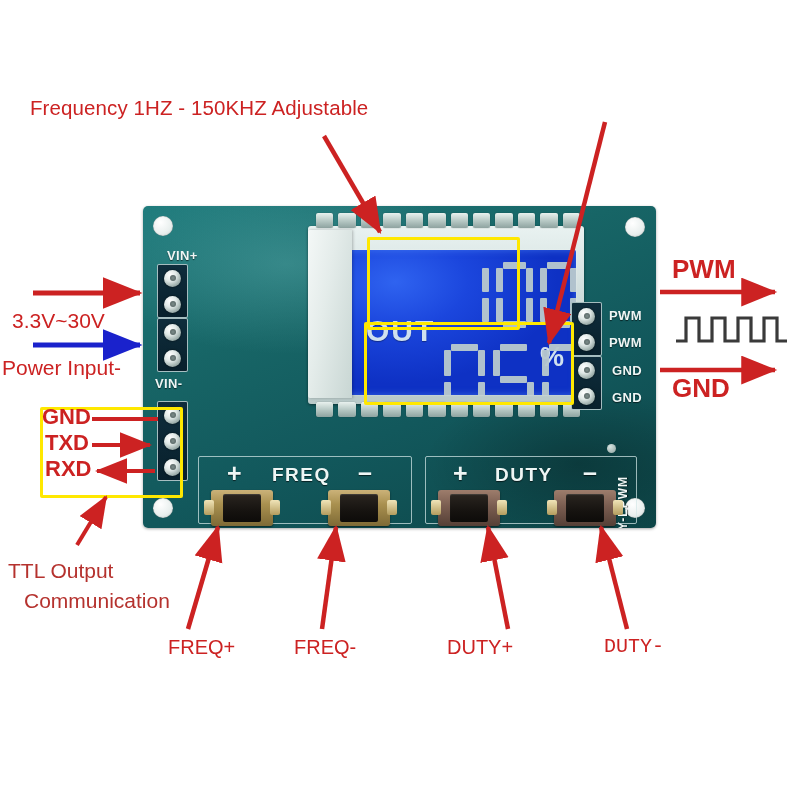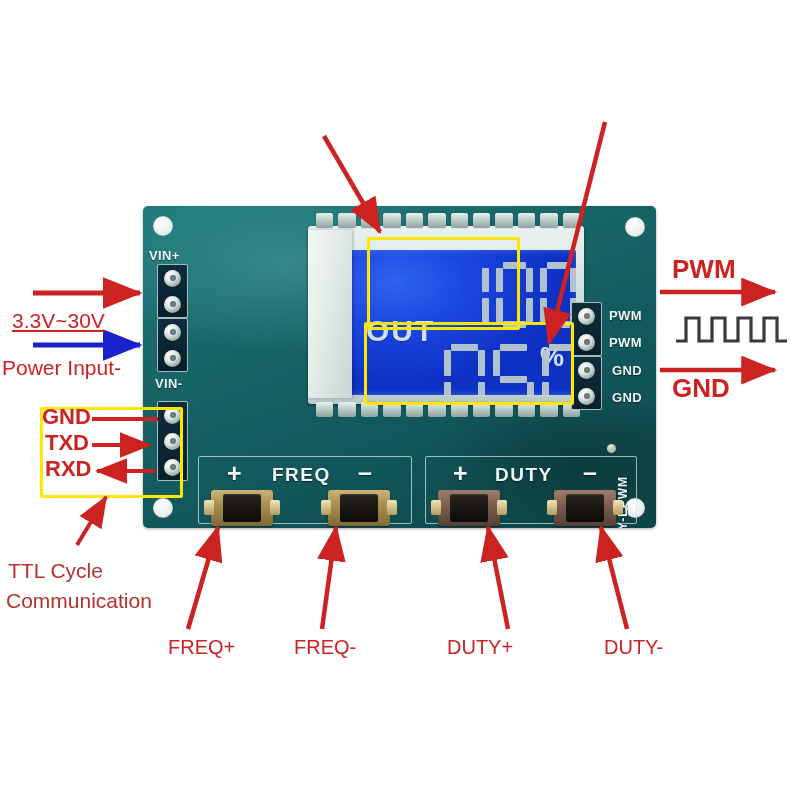--- a/index.html
+++ b/index.html
@@ -251,21 +251,21 @@
               <i class="seg sE"></i>
               <i class="seg sF"></i>
               <i class="seg sG off"></i>
           </div>
         </div>
       </div>
 
       <div id="lcd-flap"></div>
     </div>
 
-    <span class="hdr-label" style="left:6px;top:42px;">VIN+</span>
+    <span class="hdr-label" style="left:24px;top:42px;">VIN+</span>
     <div class="hdr" style="left:14px;top:58px;width:29px;height:52px;">
       <span class="pad">
           <i></i>
         </span>
       <span class="pad">
           <i></i>
         </span>
     </div>
     <div class="hdr" style="left:14px;top:112px;width:29px;height:52px;">
       <span class="pad">
@@ -379,32 +379,33 @@
 
     <polyline fill="none" stroke="#3a3a3a" stroke-width="3.2" points="676,341 686,341 686,318 699,318 699,341 712,341 712,318 725,318 725,341 738,341
               738,318 751,318 751,341 764,341 764,318 777,318 777,341 787,341"></polyline>
 
     <line x1="188" y1="629" x2="218" y2="527" stroke="#cc2222" stroke-width="4.5" marker-end="url(#arR)"></line>
     <line x1="322" y1="629" x2="336" y2="527" stroke="#cc2222" stroke-width="4.5" marker-end="url(#arR)"></line>
     <line x1="508" y1="629" x2="488" y2="527" stroke="#cc2222" stroke-width="4.5" marker-end="url(#arR)"></line>
     <line x1="627" y1="629" x2="601" y2="527" stroke="#cc2222" stroke-width="4.5" marker-end="url(#arR)"></line>
   </svg>
 
-
-  <div class="ann ann-side" style="left:12px;top:310px;text-decoration:underline;">3.3V~30V</div>
+  <div class="ann ann-top" style="left:30px;top:98px;">Frequency 1HZ - 150KHZ Adjustable</div>
+
+  <div class="ann ann-side" style="left:12px;top:310px;">3.3V~30V</div>
   <div class="ann ann-side" style="left:2px;top:357px;">Power Input-</div>
 
   <div class="ann ann-mid" style="left:42px;top:406px;">GND</div>
   <div class="ann ann-mid" style="left:45px;top:432px;">TXD</div>
   <div class="ann ann-mid" style="left:45px;top:458px;">RXD</div>
 
-  <div class="ann ann-ttl" style="left:8px;top:560px;">TTL Cycle</div>
-  <div class="ann ann-ttl" style="left:6px;top:590px;">Communication</div>
+  <div class="ann ann-ttl" style="left:8px;top:560px;">TTL Output</div>
+  <div class="ann ann-ttl" style="left:24px;top:590px;">Communication</div>
 
   <div class="ann" style="left:672px;top:256px;font-size:26px;font-weight:bold;">PWM</div>
   <div class="ann" style="left:672px;top:375px;font-size:26px;font-weight:bold;">GND</div>
 
   <div class="ann ann-btm" style="left:168px;top:637px;">FREQ+</div>
   <div class="ann ann-btm" style="left:294px;top:637px;text-align:right;">FREQ-</div>
   <div class="ann ann-btm" style="left:447px;top:637px;">DUTY+</div>
-  <div class="ann ann-btm" style="left:604px;top:637px;">DUTY-</div>
+  <div class="ann ann-btm" style="left:604px;top:637px;font-family:Liberation Mono, monospace;">DUTY-</div>
 
 </div>
 
 </body></html>

